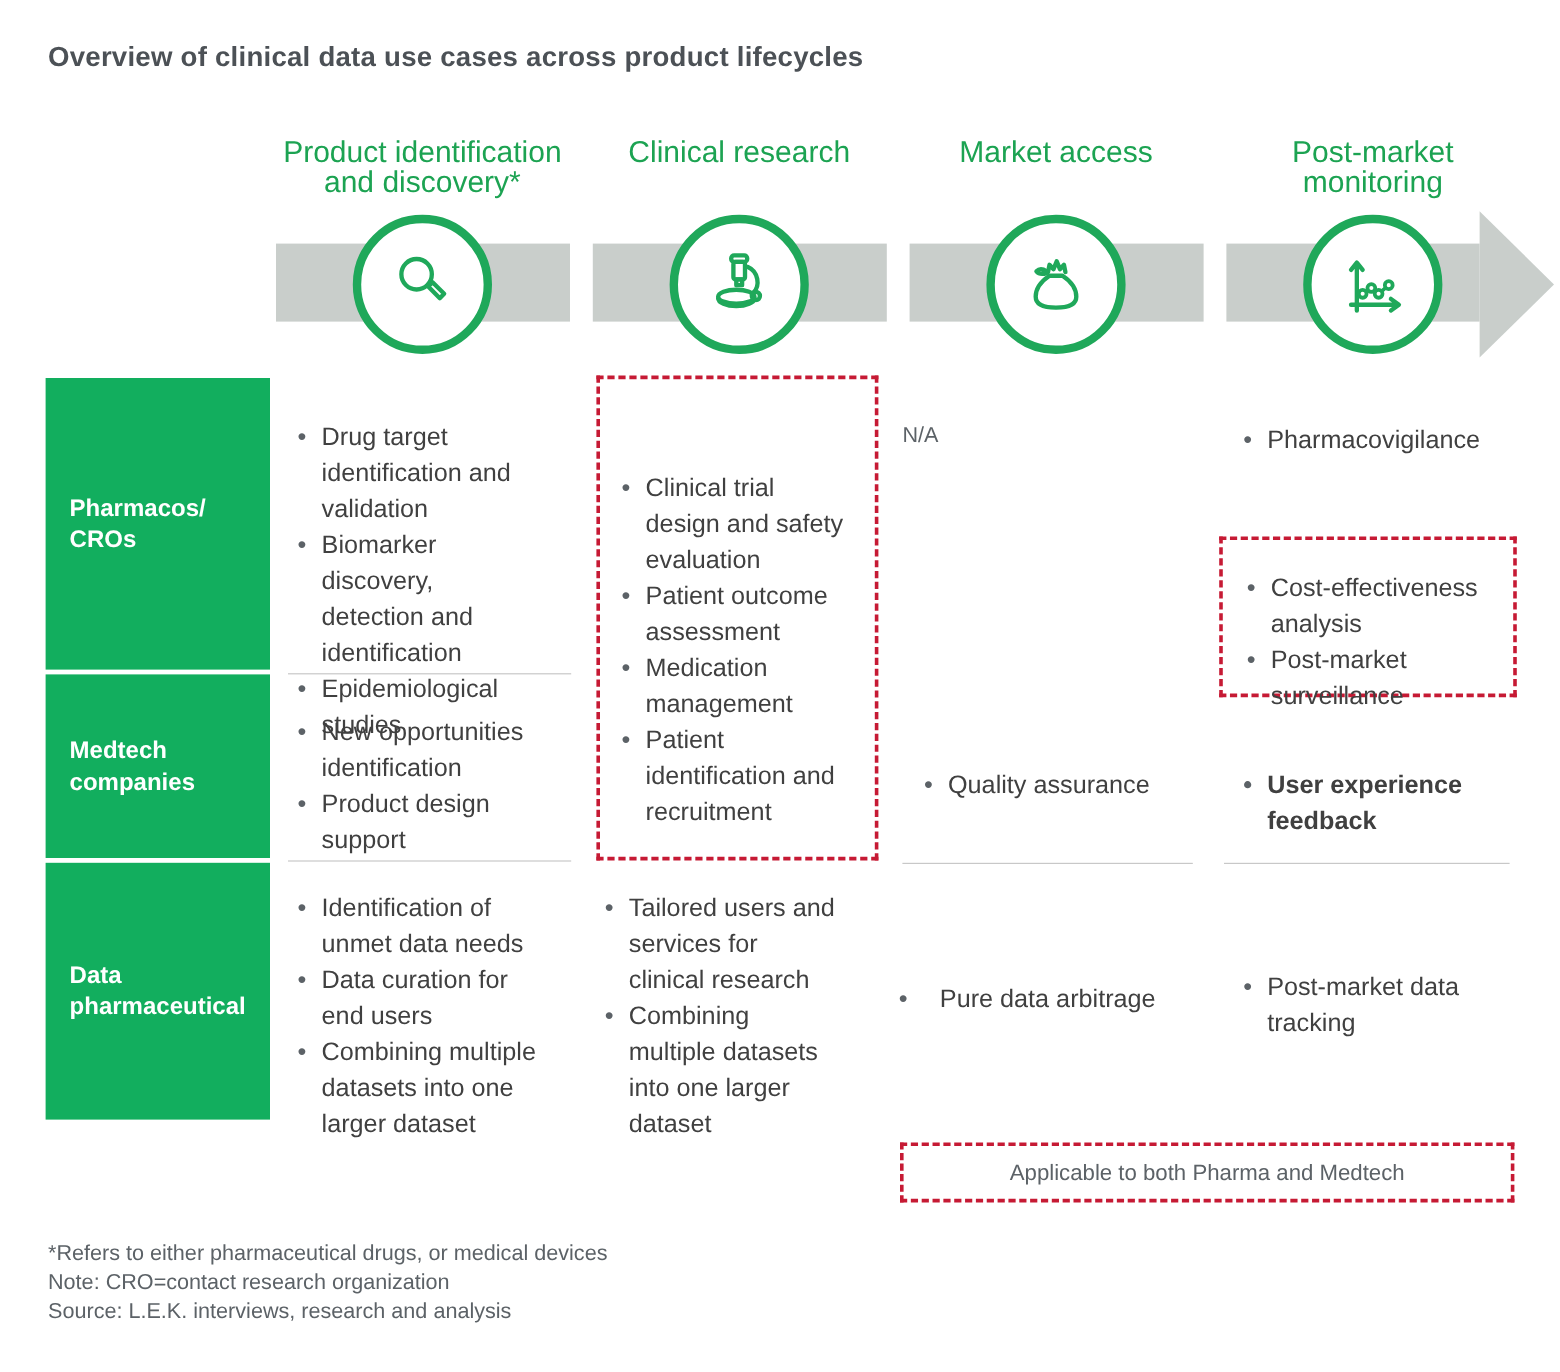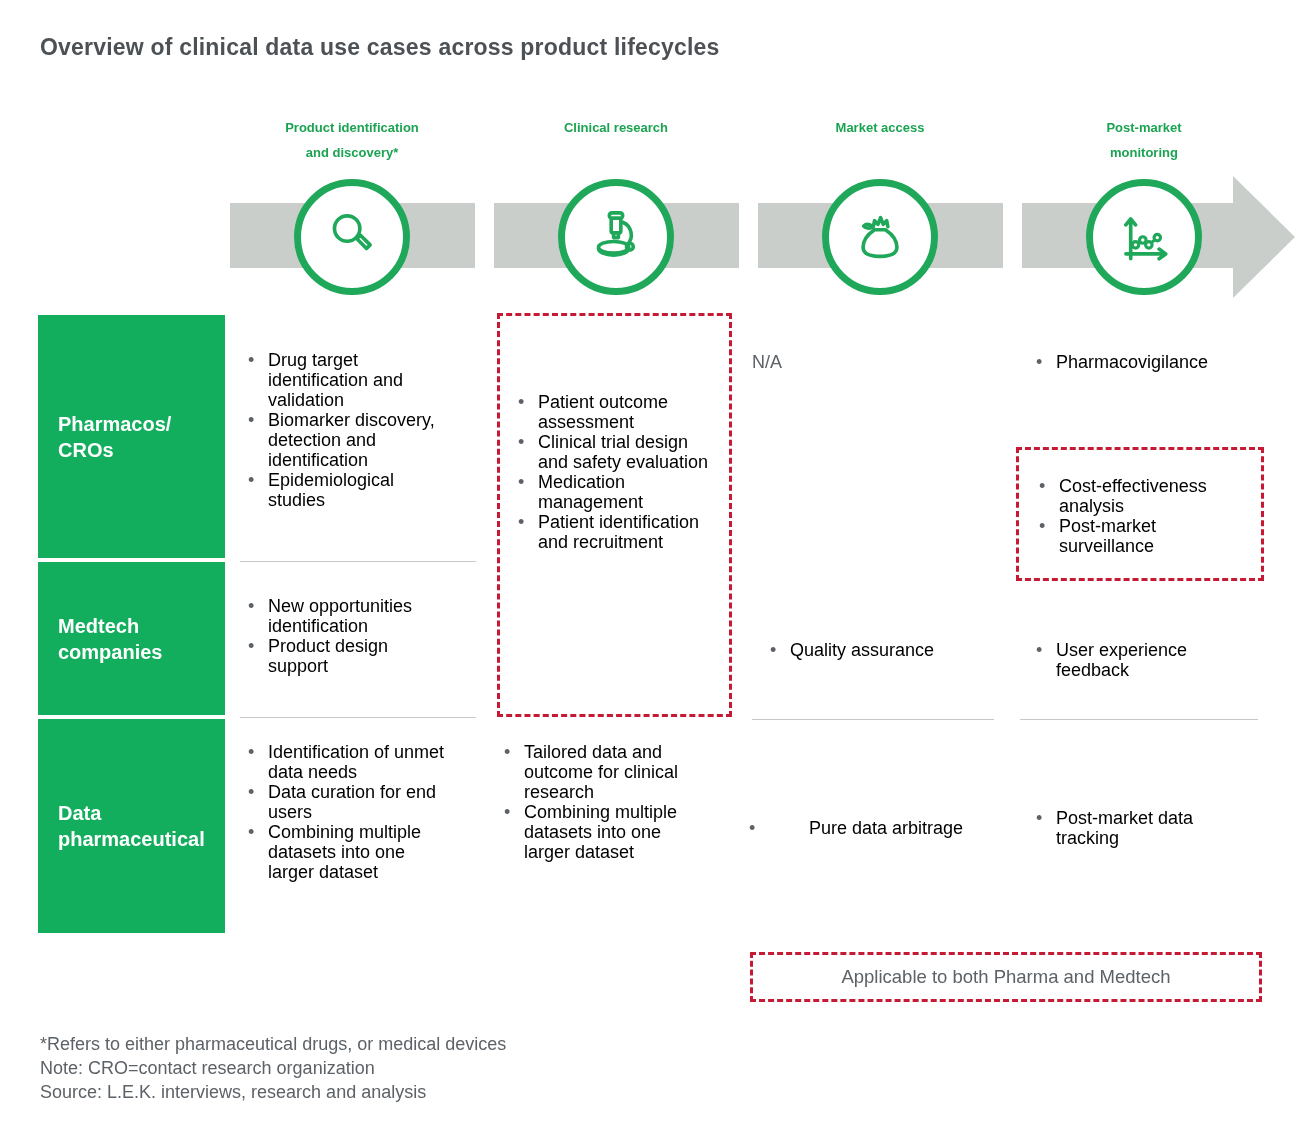--- a/index.html
+++ b/index.html
@@ -15,21 +15,21 @@
   .title {
     position: absolute;
     left: 40px; top: 34px;
     font-size: 23px; font-weight: 700;
     color: #4c5156;
     letter-spacing: 0.2px;
   }
   .col-header {
     position: absolute;
     top: 115px;
-    font-size: 13px; font-weight: 700;
+    font-size: 25px; font-weight: 400;
     color: #1ca352;
     text-align: center;
     line-height: 25px;
     white-space: pre-line;
   }
   .band-seg {
     position: absolute;
     top: 203px; height: 65px;
     background: #c9cecb;
   }
@@ -64,23 +64,23 @@
     line-height: 26px;
     white-space: pre-line;
   }
   ul.cell {
     position: absolute;
     list-style: none;
   }
   ul.cell li {
     position: relative;
     padding-left: 26px;
-    font-size: 18px;
-    line-height: 20px;
-    color: #000000;
+    font-size: 21px;
+    line-height: 30px;
+    color: #404040;
   }
   ul.cell li::before {
     content: "•";
     position: absolute;
     left: 6px; top: 0;
     color: #5c6267;
   }
   .na-text {
     position: absolute;
     left: 752px; top: 352px; width: 250px;
@@ -195,28 +195,28 @@
   </ul>
   <div class="divider" style="left:240px;top:717px;width:236px;"></div>
   <ul class="cell" style="left:242px;top:742px;width:210px;">
     <li>Identification of unmet data needs</li>
     <li>Data curation for end users</li>
     <li>Combining multiple datasets into one larger dataset</li>
   </ul>
 
   <div class="dashed-box" style="left:497px;top:313px;width:235px;height:404px;">
     <ul class="cell" style="position:static;margin:76px 14px 0 12px;width:198px;">
+      <li>Clinical trial design and safety evaluation</li>
       <li>Patient outcome assessment</li>
-      <li>Clinical trial design and safety evaluation</li>
       <li>Medication management</li>
       <li>Patient identification and recruitment</li>
     </ul>
   </div>
   <ul class="cell" style="left:498px;top:742px;width:198px;">
-    <li>Tailored data and outcome for clinical research</li>
+    <li>Tailored users and services for clinical research</li>
     <li>Combining multiple datasets into one larger dataset</li>
   </ul>
 
   <div class="na-text">N/A</div>
   <ul class="cell" style="left:764px;top:640px;width:210px;">
     <li>Quality assurance</li>
   </ul>
   <div class="divider" style="left:752px;top:719px;width:242px;"></div>
   <ul class="cell" style="left:743px;top:818px;width:220px;text-align:right;">
     <li>Pure data arbitrage</li>
@@ -224,21 +224,21 @@
 
   <ul class="cell" style="left:1030px;top:352px;width:220px;">
     <li>Pharmacovigilance</li>
   </ul>
   <div class="dashed-box" style="left:1016px;top:447px;width:248px;height:134px;">
     <ul class="cell" style="position:static;margin:26px 10px 0 14px;width:200px;">
       <li>Cost-effectiveness analysis</li>
       <li>Post-market surveillance</li>
     </ul>
   </div>
-  <ul class="cell" style="left:1030px;top:640px;width:200px;">
+  <ul class="cell" style="left:1030px;top:640px;width:200px;font-weight:bold;">
     <li>User experience feedback</li>
   </ul>
   <div class="divider" style="left:1020px;top:719px;width:238px;"></div>
   <ul class="cell" style="left:1030px;top:808px;width:200px;">
     <li>Post-market data tracking</li>
   </ul>
 
   <div class="legend-box">
     <span>Applicable to both Pharma and Medtech</span>
   </div>

